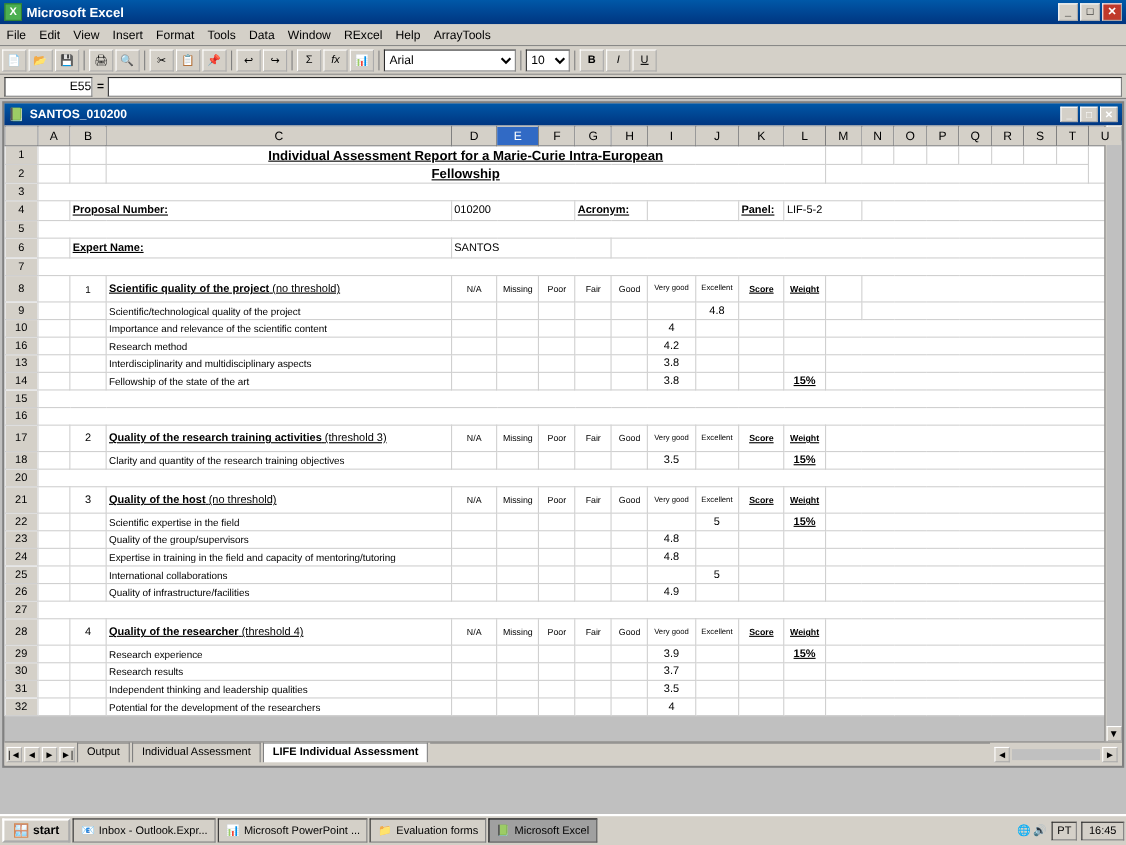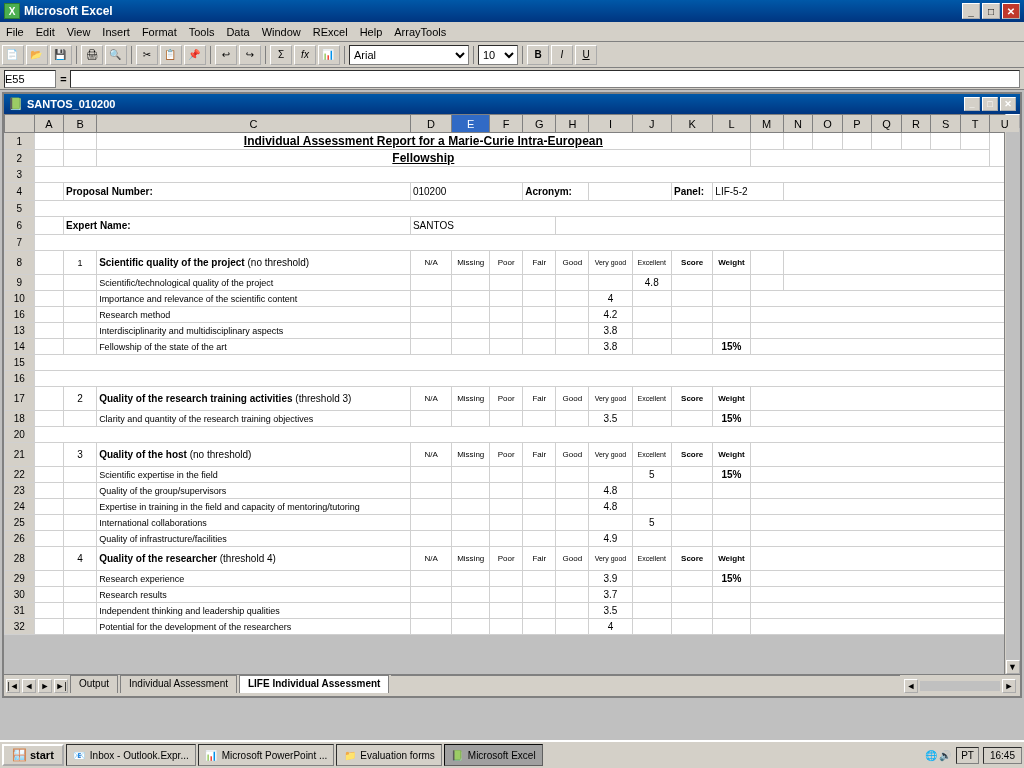--- a/index.html
+++ b/index.html
@@ -51,21 +51,21 @@
     
     .formula-bar {
       background: #d4d0c8;
       height: 22px;
       display: flex;
       align-items: center;
       border-bottom: 1px solid #808080;
       padding: 0 4px;
       gap: 4px;
     }
-    .cell-ref { width: 52px; height: 18px; font-size: 11px; border: 1px inset #808080; background: white; text-align: left; }
+    .cell-ref { width: 80px; height: 18px; font-size: 11px; border: 1px inset #808080; background: white; text-align: right; }
     .fx-label { font-size: 11px; font-style: italic; font-weight: bold; }
     .formula-input { flex: 1; height: 18px; font-size: 11px; border: 1px inset #808080; background: white; padding: 0 2px; }
     
     
     .window-title-bar {
       background: linear-gradient(to bottom, #0058a8, #003580);
       color: white;
       height: 20px;
       display: flex;
       align-items: center;
@@ -122,21 +122,21 @@
     
     .cell {
       border: 1px solid #d0d0d0;
       height: 16px;
       padding: 1px 2px;
       overflow: hidden;
       white-space: nowrap;
       vertical-align: middle;
       font-size: 10px;
     }
-    .bold { font-weight: bold; }
+    .bold { font-weight: bold; text-decoration: underline; }
     .underline { text-decoration: underline; }
     .center { text-align: center; }
     .tab { 
       height: 18px; 
       padding: 2px 8px; 
       border: 1px solid #808080; 
       border-bottom: none;
       background: #d4d0c8;
       font-size: 10px;
       cursor: pointer;
@@ -645,20 +645,24 @@
             <td class="cell"></td>
             <td class="cell"></td>
             <td class="cell"></td>
             <td class="cell center">4.9</td>
             <td class="cell"></td>
             <td class="cell"></td>
             <td class="cell"></td>
             <td class="cell" colspan="9"></td>
           </tr>
 
+          <tr>
+            <td class="cell row-header">27</td>
+            <td class="cell" colspan="21"></td>
+          </tr>
 
           <tr style="height:24px;">
             <td class="cell row-header">28</td>
             <td class="cell"></td>
             <td class="cell center">4</td>
             <td class="cell bold"><b>Quality of the researcher</b> <span style="font-weight:normal;">(threshold 4)</span></td>
             <td class="cell score-weight-header">N/A</td>
             <td class="cell score-weight-header">Missing</td>
             <td class="cell score-weight-header">Poor</td>
             <td class="cell score-weight-header">Fair</td>

